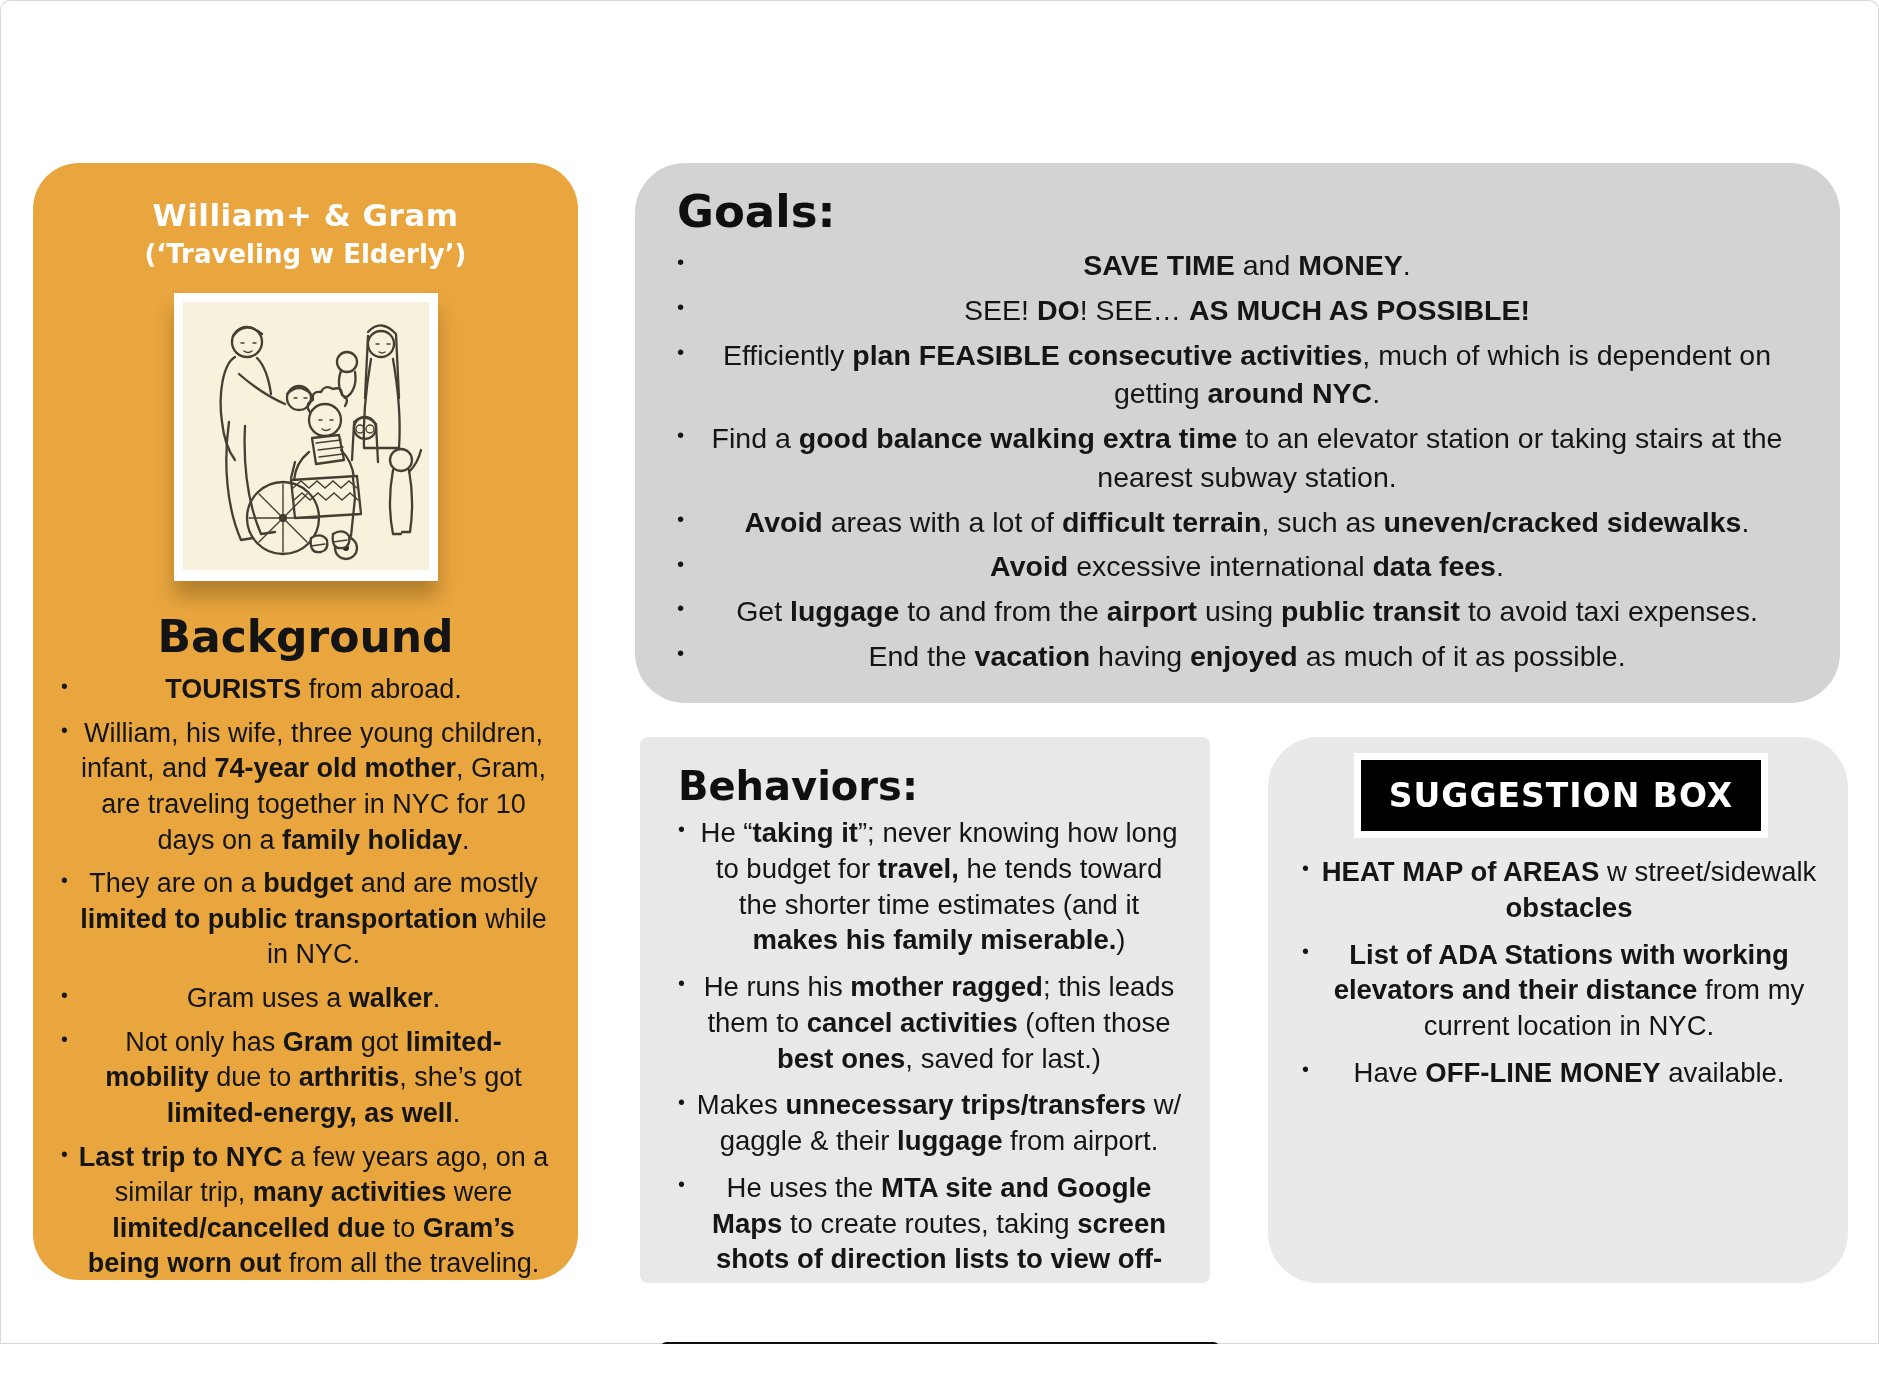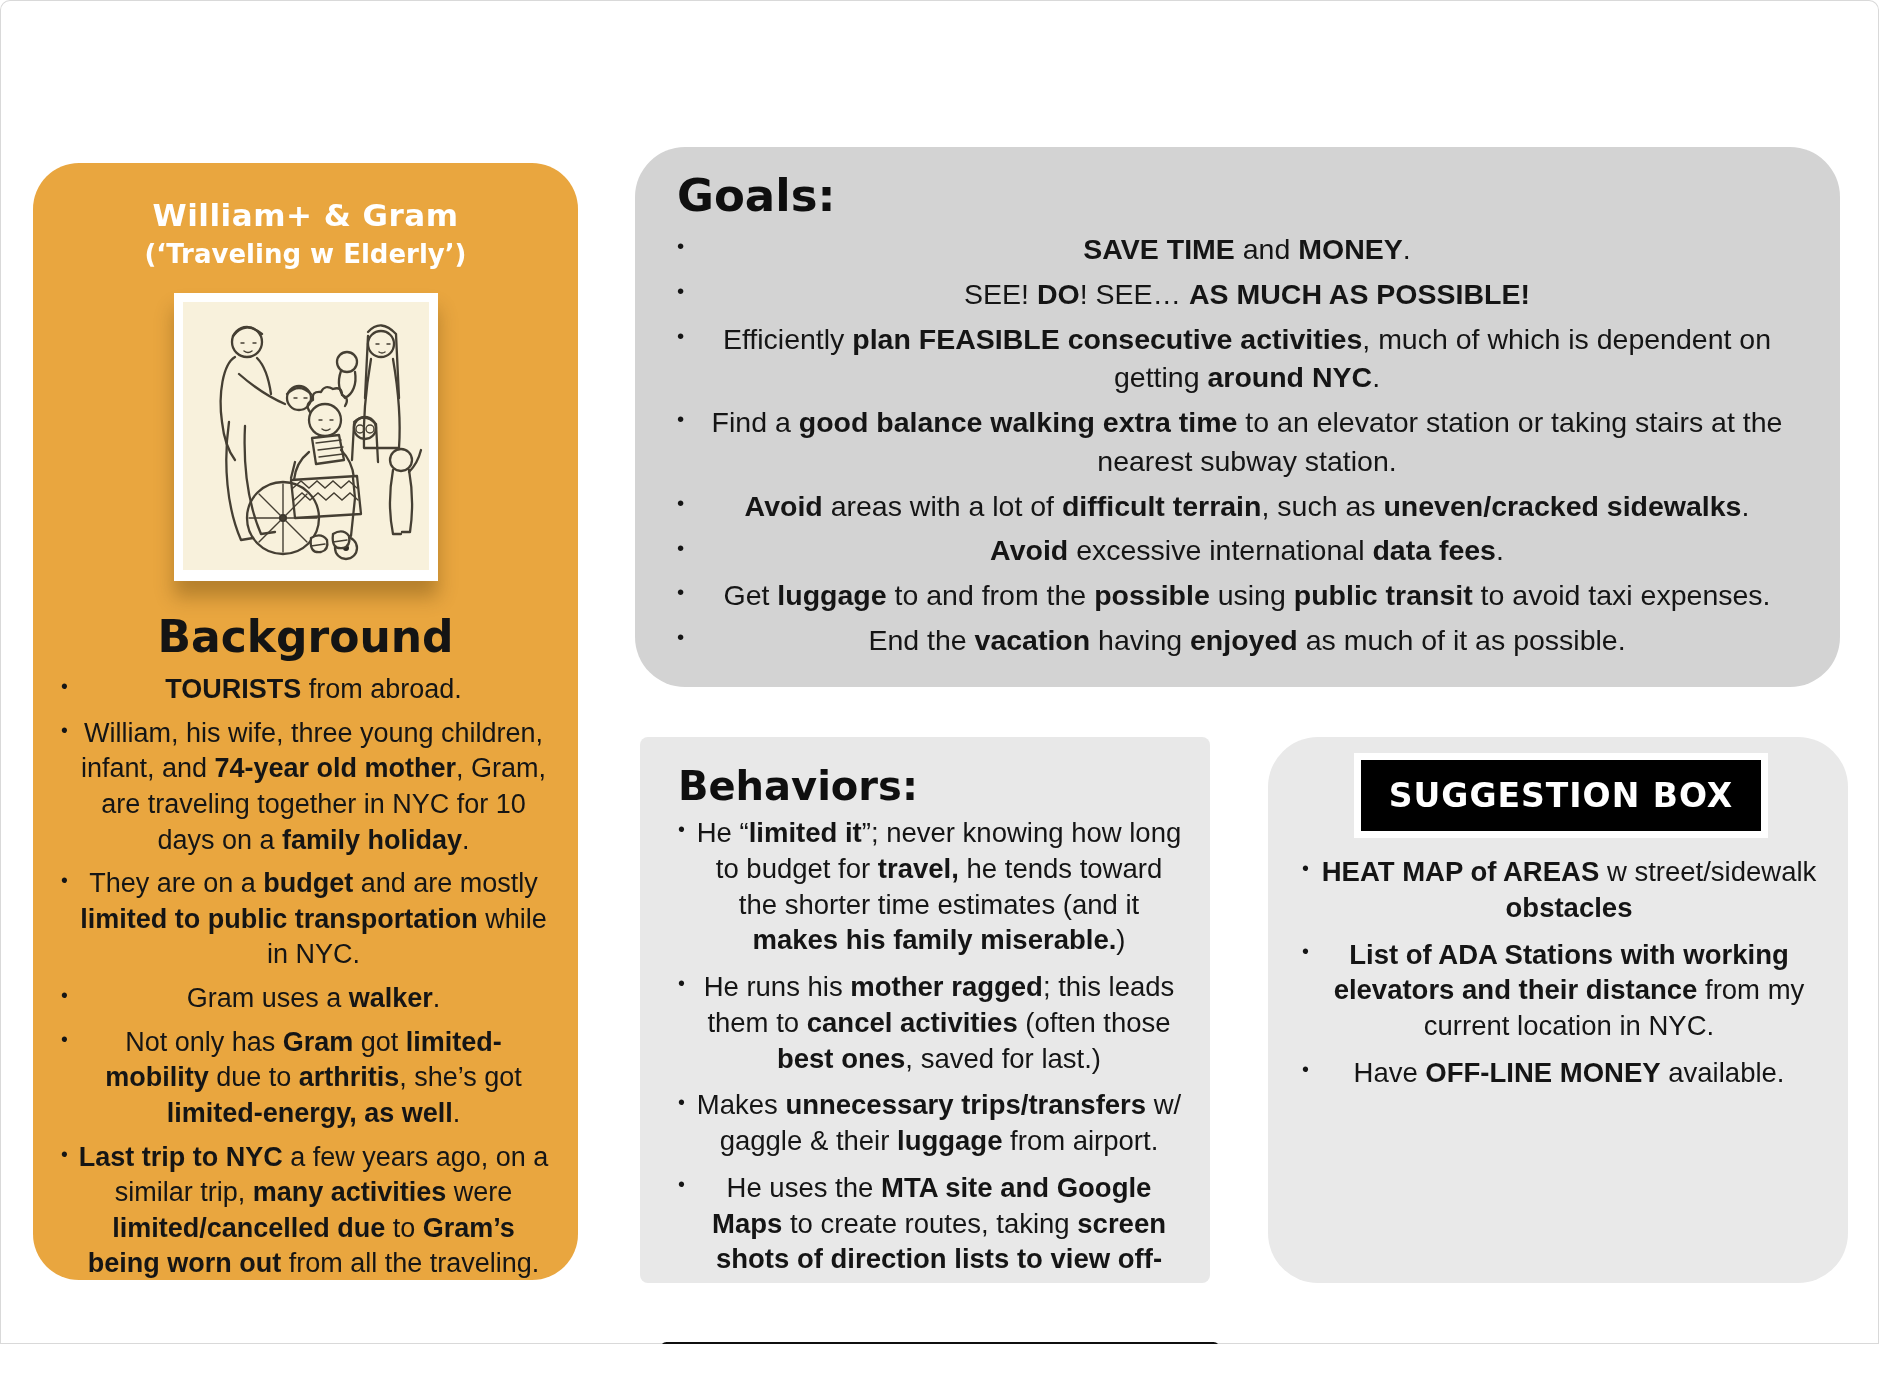--- a/index.html
+++ b/index.html
@@ -37,21 +37,21 @@
     box-shadow:0 16px 18px rgba(60,40,0,0.30);
   }
   .photo-inner{background:#f8f1dc;display:block;}
   .bg-heading{
     margin:30px 0 10px 0;text-align:center;color:#141414;
     font-family:"DejaVu Sans", sans-serif;
     font-size:44px;font-weight:bold;
   }
   
   .goals{
-    left:635px;top:147px;width:1205px;height:540px;
+    left:635px;top:163px;width:1205px;height:540px;
     border-radius:50px;
     padding:18px 40px 0 42px;
   }
   .goals-heading{
     margin:4px 0 8px 0;
     font-family:"DejaVu Sans", sans-serif;
     font-size:45px;font-weight:bold;color:#0f0f0f;
   }
   .behaviors{
     left:640px;top:737px;width:570px;height:546px;
@@ -187,29 +187,29 @@
 
   <section class="card goals" style="background: rgb(211, 211, 211);">
     <h2 class="goals-heading">Goals:</h2>
     <ul class="blist">
         <li><b>SAVE TIME</b> and <b>MONEY</b>.</li>
         <li>SEE! <b>DO</b>! SEE… <b>AS MUCH AS POSSIBLE!</b></li>
         <li>Efficiently <b>plan FEASIBLE consecutive activities</b>, much of which is dependent on getting <b>around NYC</b>.</li>
         <li>Find a <b>good balance walking extra time</b> to an elevator station or taking stairs at the nearest subway station.</li>
         <li><b>Avoid</b> areas with a lot of <b>difficult terrain</b>, such as <b>uneven/cracked sidewalks</b>.</li>
         <li><b>Avoid</b> excessive international <b>data fees</b>.</li>
-        <li>Get <b>luggage</b> to and from the <b>possible</b> using <b>public transit</b> to avoid taxi expenses.</li>
+        <li>Get <b>luggage</b> to and from the <b>airport</b> using <b>public transit</b> to avoid taxi expenses.</li>
         <li>End the <b>vacation</b> having <b>enjoyed</b> as much of it as possible.</li>
       </ul>
   </section>
 
   <section class="card behaviors" style="background: rgb(232, 232, 232);">
     <h2 class="behaviors-heading">Behaviors:</h2>
     <ul class="blist">
-        <li>He “<b>limited it</b>”; never knowing how long to budget for <b>travel,</b> he tends toward the shorter time estimates (and it <b>makes his family miserable.</b>)</li>
+        <li>He “<b>taking it</b>”; never knowing how long to budget for <b>travel,</b> he tends toward the shorter time estimates (and it <b>makes his family miserable.</b>)</li>
         <li>He runs his <b>mother ragged</b>; this leads them to <b>cancel activities</b> (often those <b>best ones</b>, saved for last.)</li>
         <li>Makes <b>unnecessary trips/transfers</b> w/ gaggle &amp; their <b>luggage</b> from airport.</li>
         <li>He uses the <b>MTA site and Google Maps</b> to create routes, taking <b>screen shots of direction lists to view off-line</b>.</li>
       </ul>
   </section>
 
   <section class="card suggestion" style="background: rgb(233, 233, 233);">
     <div class="suggestion-header" style="background: rgb(0, 0, 0);">SUGGESTION BOX</div>
     <ul class="blist">
         <li><b>HEAT MAP of AREAS</b> w street/sidewalk <b>obstacles</b></li>

